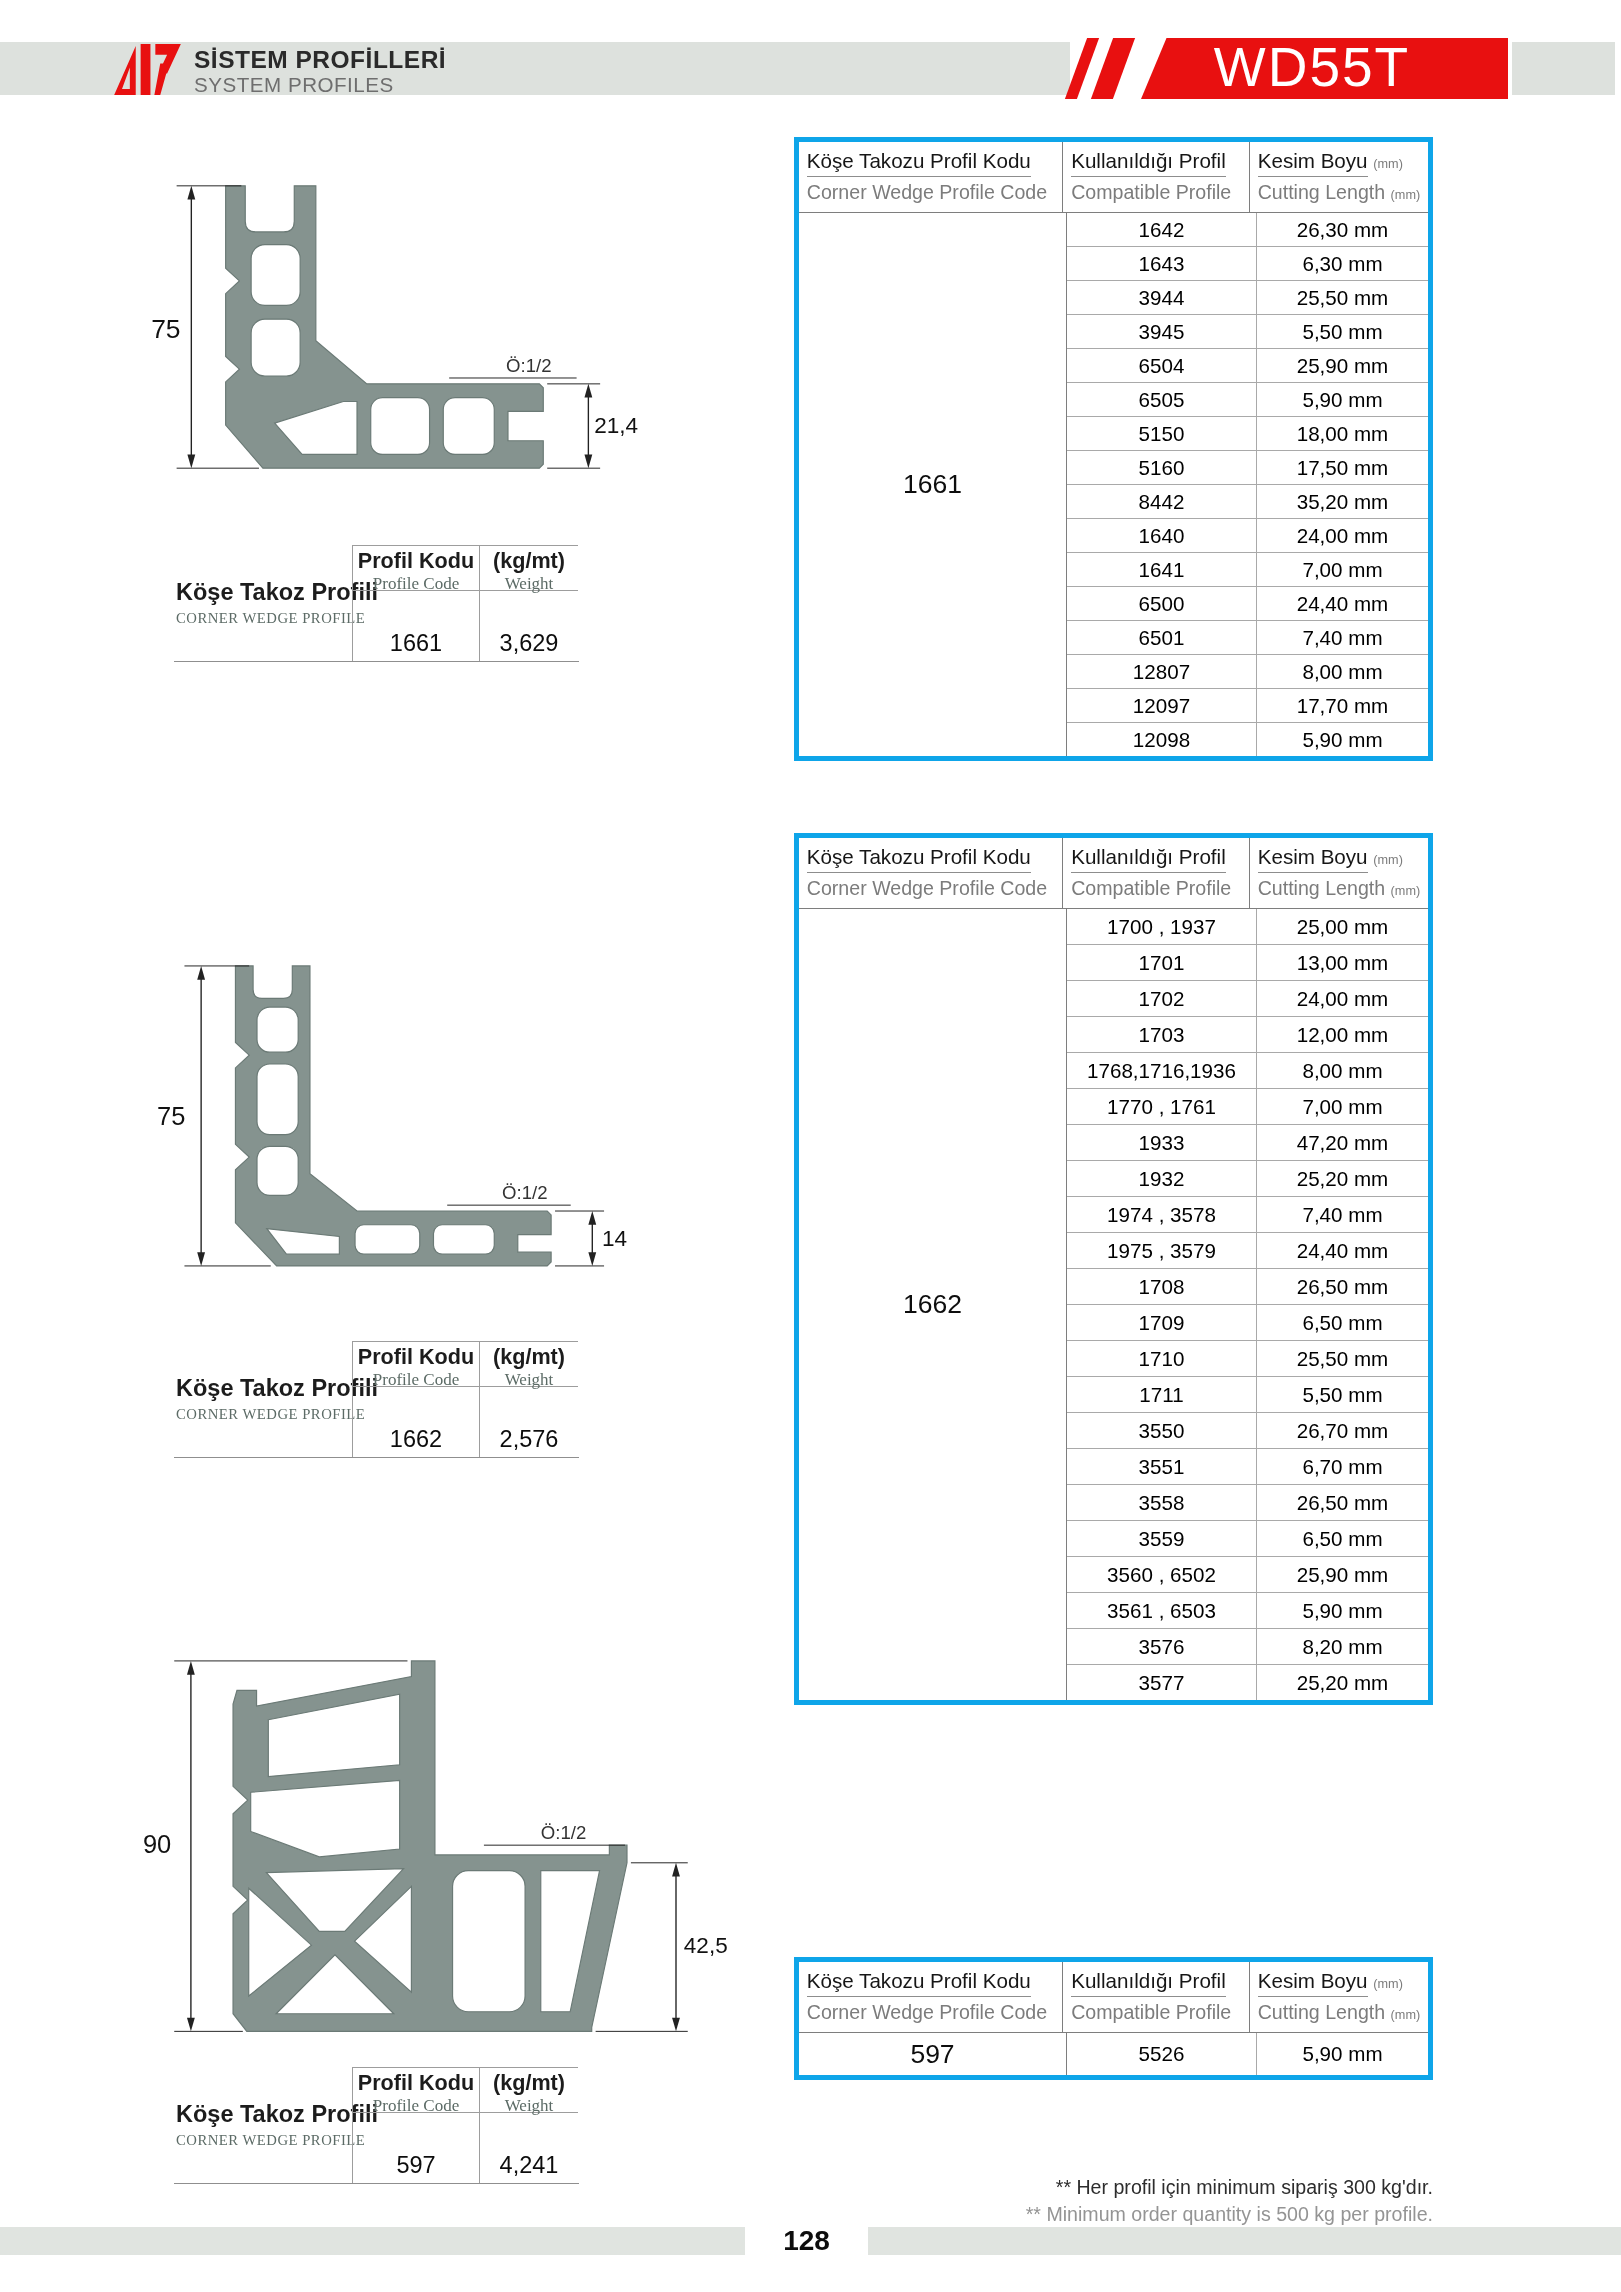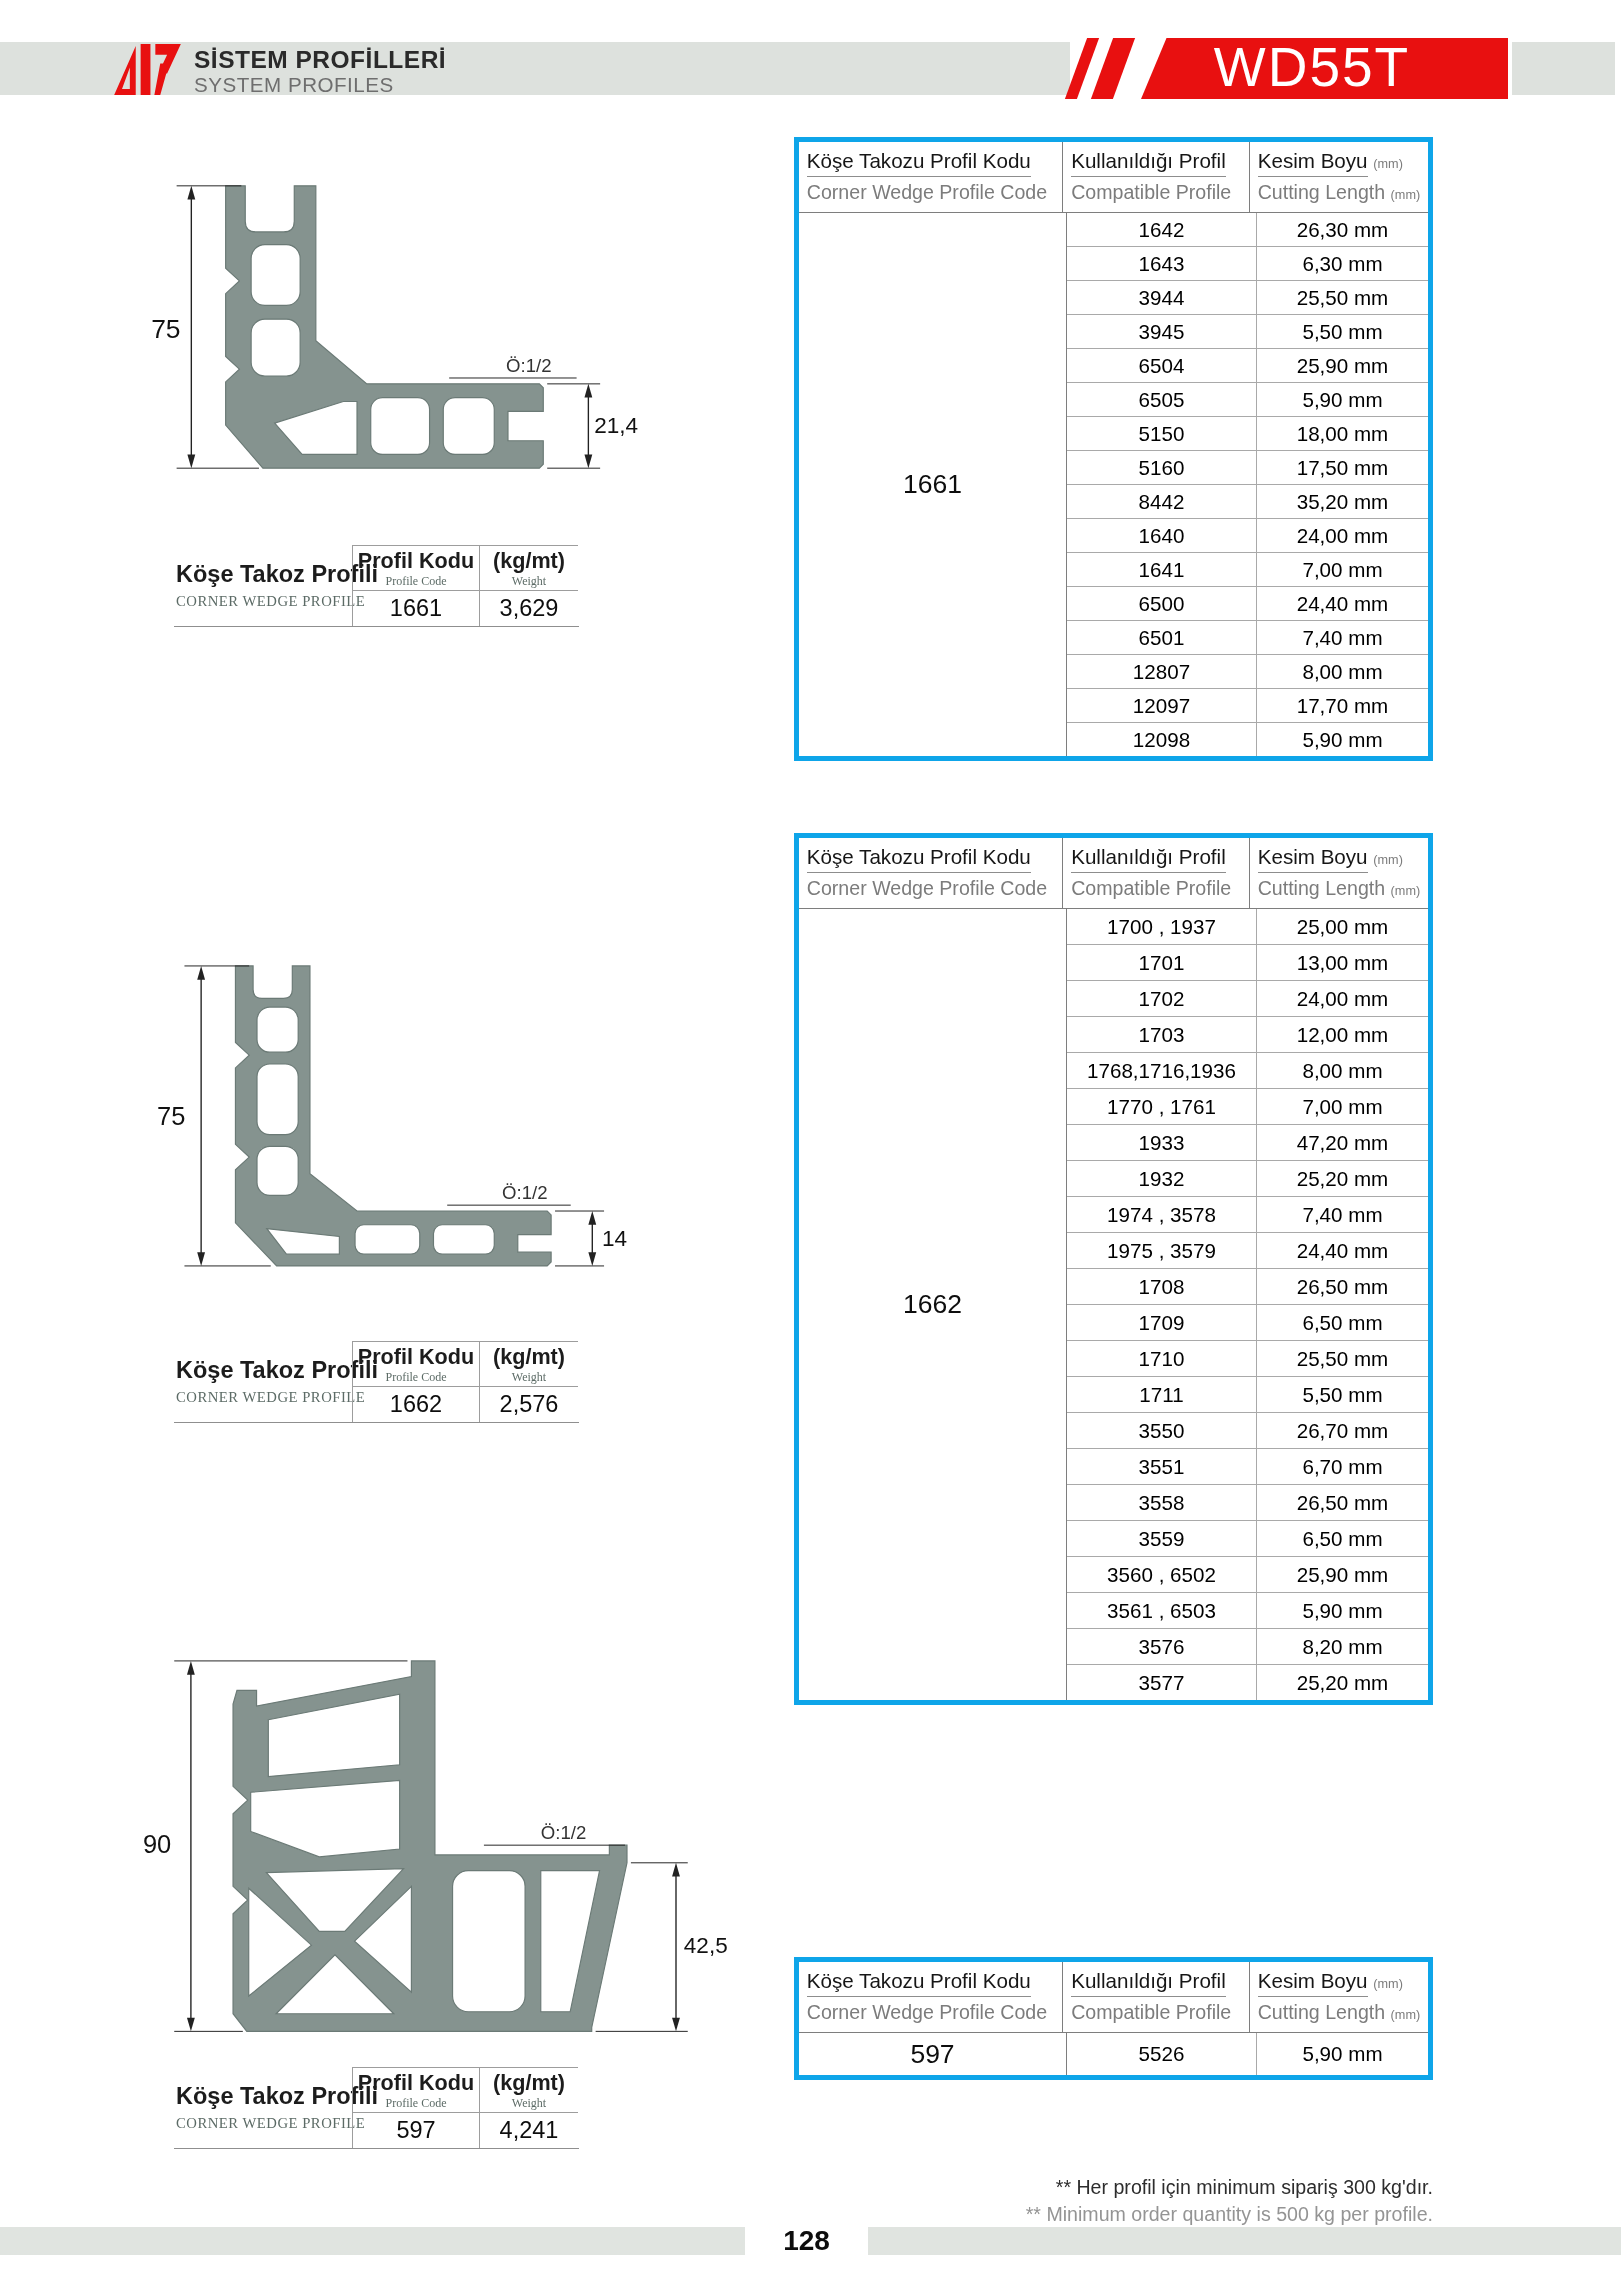--- a/index.html
+++ b/index.html
@@ -39,26 +39,26 @@
   .t3 .bt-row{height:42px;}
   .bt-c2{width:189px;text-align:center;font-size:20.6px;color:#000;}
   .bt-c3{flex:1;text-align:center;font-size:20.6px;color:#000;align-self:stretch;
          display:flex;align-items:center;justify-content:center;border-left:1px solid #a9a9a9;box-sizing:border-box;}
 
   
   .infotable{position:absolute;display:flex;width:405px;border-bottom:1px solid #8f8f8f;box-sizing:border-box;background:#fff;}
   .it-left{width:178px;display:flex;flex-direction:column;justify-content:center;box-sizing:border-box;padding-left:2px;}
   .it-tr{font-size:23.5px;font-weight:bold;color:#1c1c1c;white-space:nowrap;}
   .it-en{font-family:"Liberation Serif",serif;font-size:14.7px;color:#5c6b66;margin-top:4.9px;letter-spacing:0.5px;white-space:nowrap;}
-  .it-col{border-left:1px solid #9d9d9d;border-top:1px solid #9d9d9d;box-sizing:border-box;display:flex;flex-direction:column;}
+  .it-col{border-left:1px solid #9d9d9d;border-top:1px solid #9d9d9d;box-sizing:border-box;display:flex;flex-direction:column;gap:35px;}
   .it-col-code{width:127px;}
   .it-col-weight{width:99px;}
   .it-head{height:45px;border-bottom:1px solid #9d9d9d;text-align:center;box-sizing:border-box;padding-top:2px;}
   .it-h-tr{font-size:21.6px;font-weight:bold;color:#1c1c1c;}
-  .it-h-en{font-family:"Liberation Serif",serif;font-size:12px;color:#5c6b66;margin-top:0px;}
+  .it-h-en{font-family:"Liberation Serif",serif;font-size:17px;color:#5c6b66;margin-top:0px;}
   .it-val{height:35px;display:flex;align-items:center;justify-content:center;font-size:23.5px;color:#0d0d0d;}
 
   
   .drawing{position:absolute;}
   .dim-line{stroke:#222;stroke-width:1.4;}
   .ext-line{stroke:#222;stroke-width:1;}
   .dim-arrow{fill:#222;}
   .dim-text{font-family:"Liberation Sans",sans-serif;fill:#111;}
   .scale-text{font-family:"Liberation Sans",sans-serif;fill:#333;}
   .prof{fill:#85938f;stroke:#6b7a76;stroke-width:1.2;}

